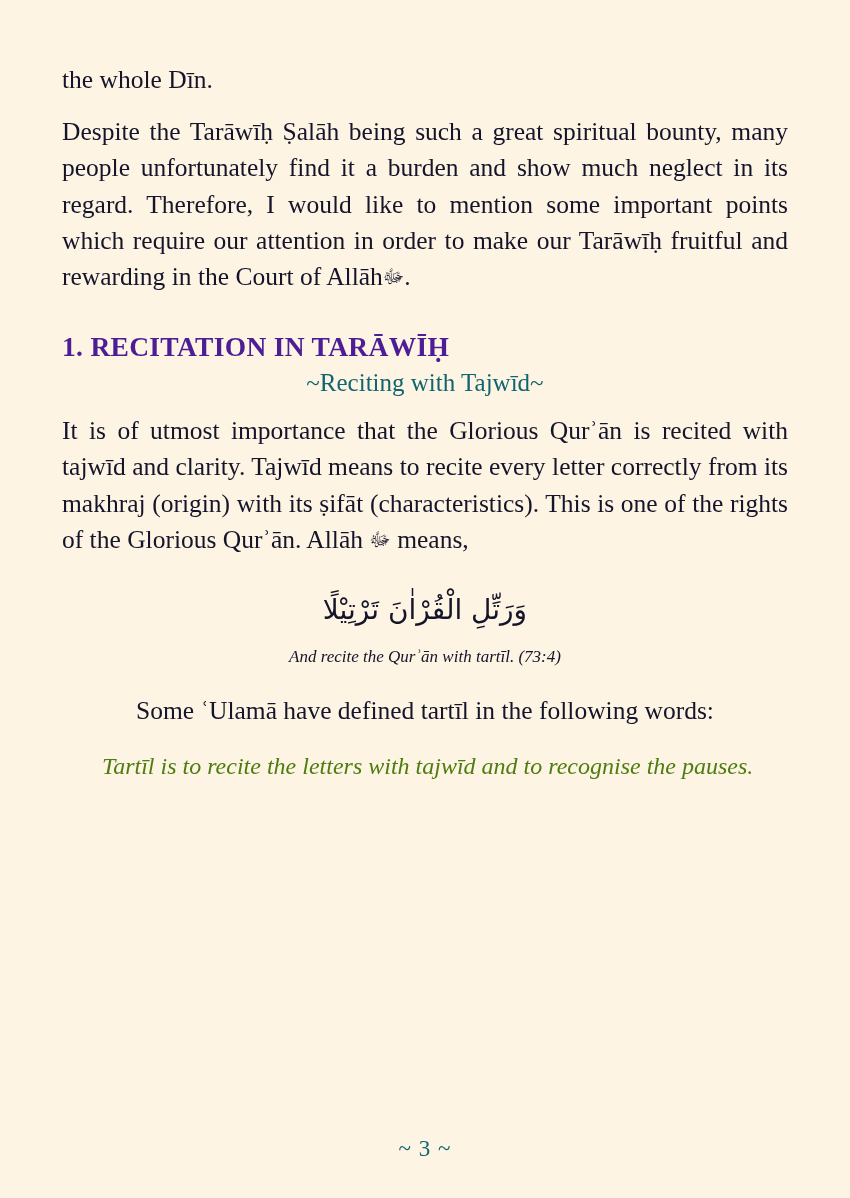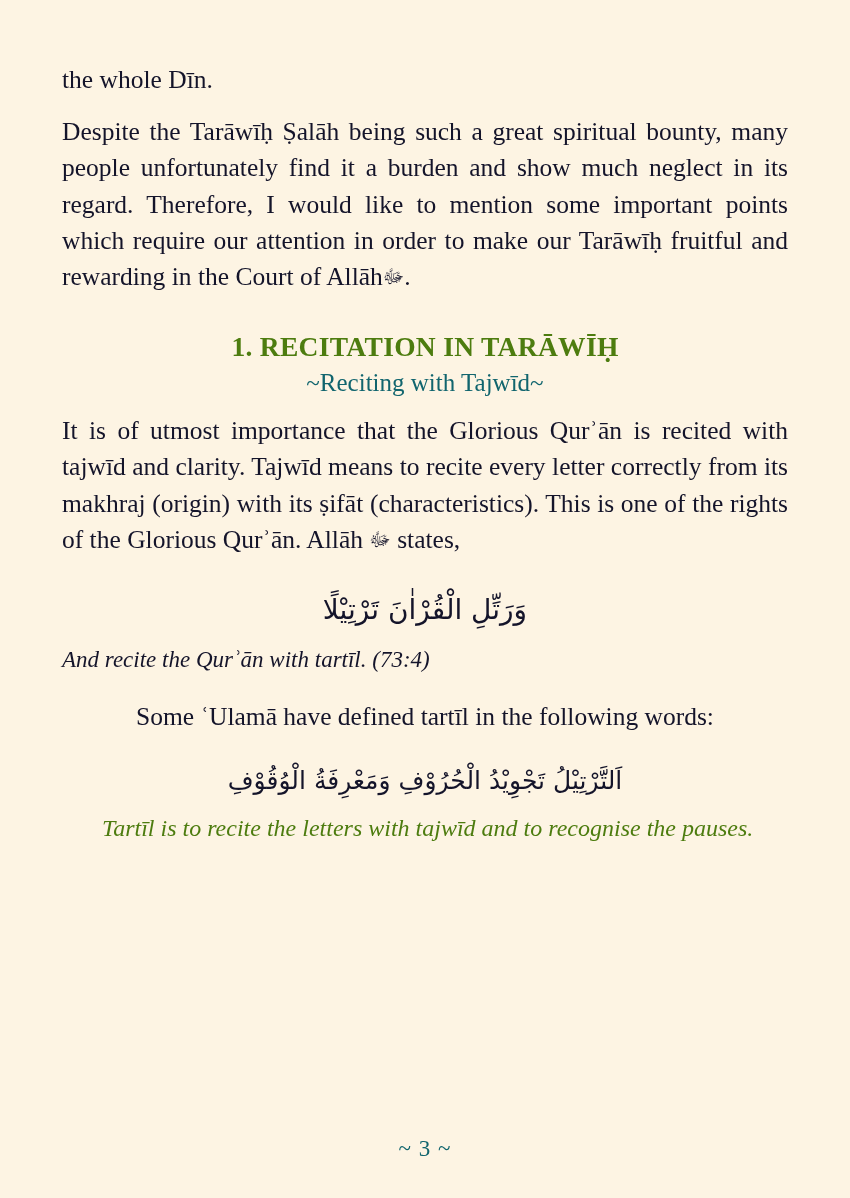--- a/index.html
+++ b/index.html
@@ -29,22 +29,22 @@
     color: #14142a;
   }
   .para.first {
     text-align: left;
     margin-bottom: 16px;
   }
   .para.nojust {
     text-align: center;
   }
   .heading {
-    text-align: center;
-    color: #4d7c0f;
+    text-align: left;
+    color: #4c1d95;
     font-weight: bold;
     font-size: 27.5px;
     letter-spacing: 0.3px;
     margin: 36px 0 6px 0;
     font-family: "Liberation Serif", serif;
   }
   .subheading {
     text-align: center;
     color: #11656e;
     font-size: 25px;
@@ -57,23 +57,23 @@
     font-size: 28px;
     line-height: 1.6;
     margin: 30px 0 14px 0;
     color: #14142a;
   }
   .arabic.small {
     font-size: 25px;
     margin: 26px 0 10px 0;
   }
   .translation {
-    text-align: left;
+    text-align: center;
     font-style: italic;
-    font-size: 23px;
+    font-size: 17px;
     margin: 0 0 26px 0;
     color: #14142a;
   }
   .translation-block {
     font-style: italic;
     font-size: 24px;
     line-height: 1.45;
     text-align: justify;
     margin: 0 0 26px 0;
     padding-left: 40px;
@@ -110,29 +110,28 @@
   </p>
 
   <p class="para">
     <span>Despite the Tarāwīḥ Ṣalāh being such a great spiritual bounty, many people unfortunately find it a burden and show much neglect in its regard. Therefore, I would like to mention some important points which require our attention in order to make our Tarāwīḥ fruitful and rewarding in the Court of Allāh</span><span class="sym">ﷻ</span><span>.</span>
   </p>
 
   <h2 class="heading">1. RECITATION IN TARĀWĪḤ</h2>
   <div class="subheading">~Reciting with Tajwīd~</div>
 
   <p class="para">
-    <span>It is of utmost importance that the Glorious Qurʾān is recited with tajwīd and clarity. Tajwīd means to recite every letter correctly from its makhraj (origin) with its ṣifāt (characteristics). This is one of the rights of the Glorious Qurʾān. Allāh</span> <span class="sym">ﷻ</span> <span>states,</span>
+    <span>It is of utmost importance that the Glorious Qurʾān is recited with tajwīd and clarity. Tajwīd means to recite every letter correctly from its makhraj (origin) with its ṣifāt (characteristics). This is one of the rights of the Glorious Qurʾān. Allāh</span> <span class="sym">ﷻ</span> <span>means,</span>
   </p>
 
   <div class="arabic">وَرَتِّلِ الْقُرْاٰنَ تَرْتِيْلًا</div>
   <div class="translation">And recite the Qurʾān with tartīl. (73:4)</div>
 
   <p class="para nojust tight">
     <span>Some ʿUlamā have defined tartīl in the following words:</span>
   </p>
 
-  <div class="arabic small">اَلتَّرْتِيْلُ تَجْوِيْدُ الْحُرُوْفِ وَمَعْرِفَةُ الْوُقُوْفِ</div>
   <div class="translation-block">Tartīl is to recite the letters with tajwīd and to recognise the pauses.</div>
 
 
   <div class="folio">~ 3 ~</div>
 
 </div>
 
 </body></html>

